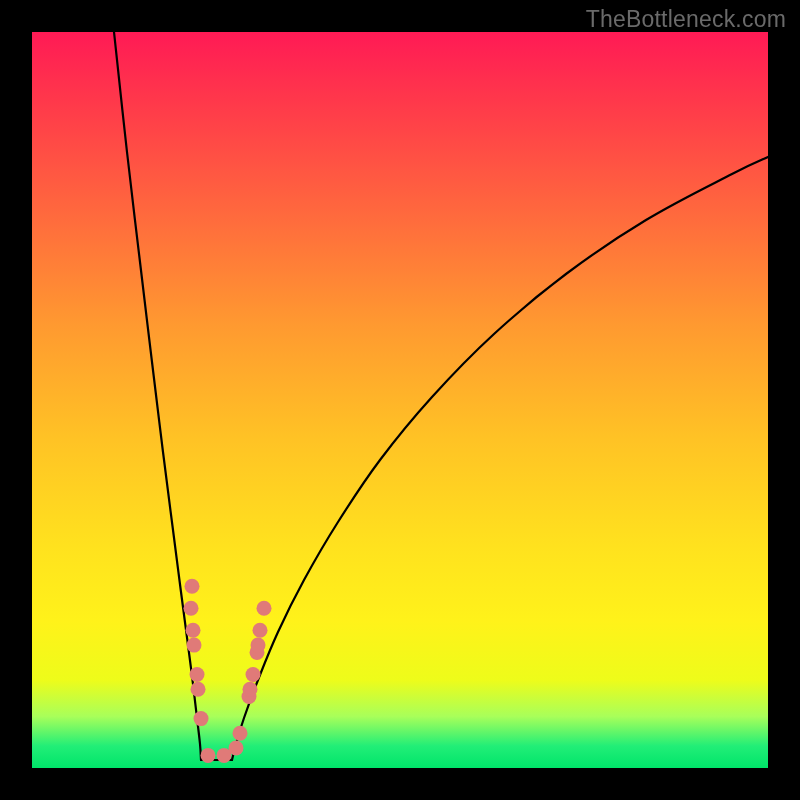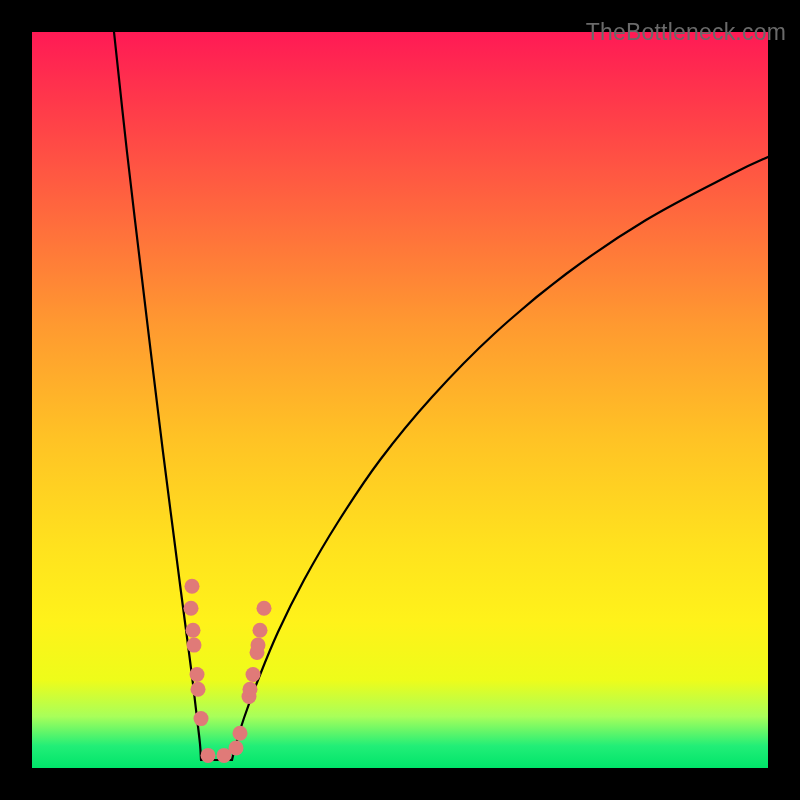--- a/index.html
+++ b/index.html
@@ -81,13 +81,13 @@
         <circle cx="218" cy="657.2" r="7.5" class="dot" style="fill: rgb(224, 122, 120);"></circle>
         <circle cx="221" cy="642.5" r="7.5" class="dot" style="fill: rgb(224, 122, 120);"></circle>
         <circle cx="225" cy="620.4" r="7.5" class="dot" style="fill: rgb(224, 122, 120);"></circle>
         <circle cx="226" cy="613.1" r="7.5" class="dot" style="fill: rgb(224, 122, 120);"></circle>
         <circle cx="228" cy="598.3" r="7.5" class="dot" style="fill: rgb(224, 122, 120);"></circle>
         <circle cx="232" cy="576.3" r="7.5" class="dot" style="fill: rgb(224, 122, 120);"></circle>
       </g>
   </svg>
 </div>
 
-<div class="watermark" style="top: 19px; right: 14px;">TheBottleneck.com</div>
+<div class="watermark" style="top: 6px; right: 14px;">TheBottleneck.com</div>
 
 </body></html>

